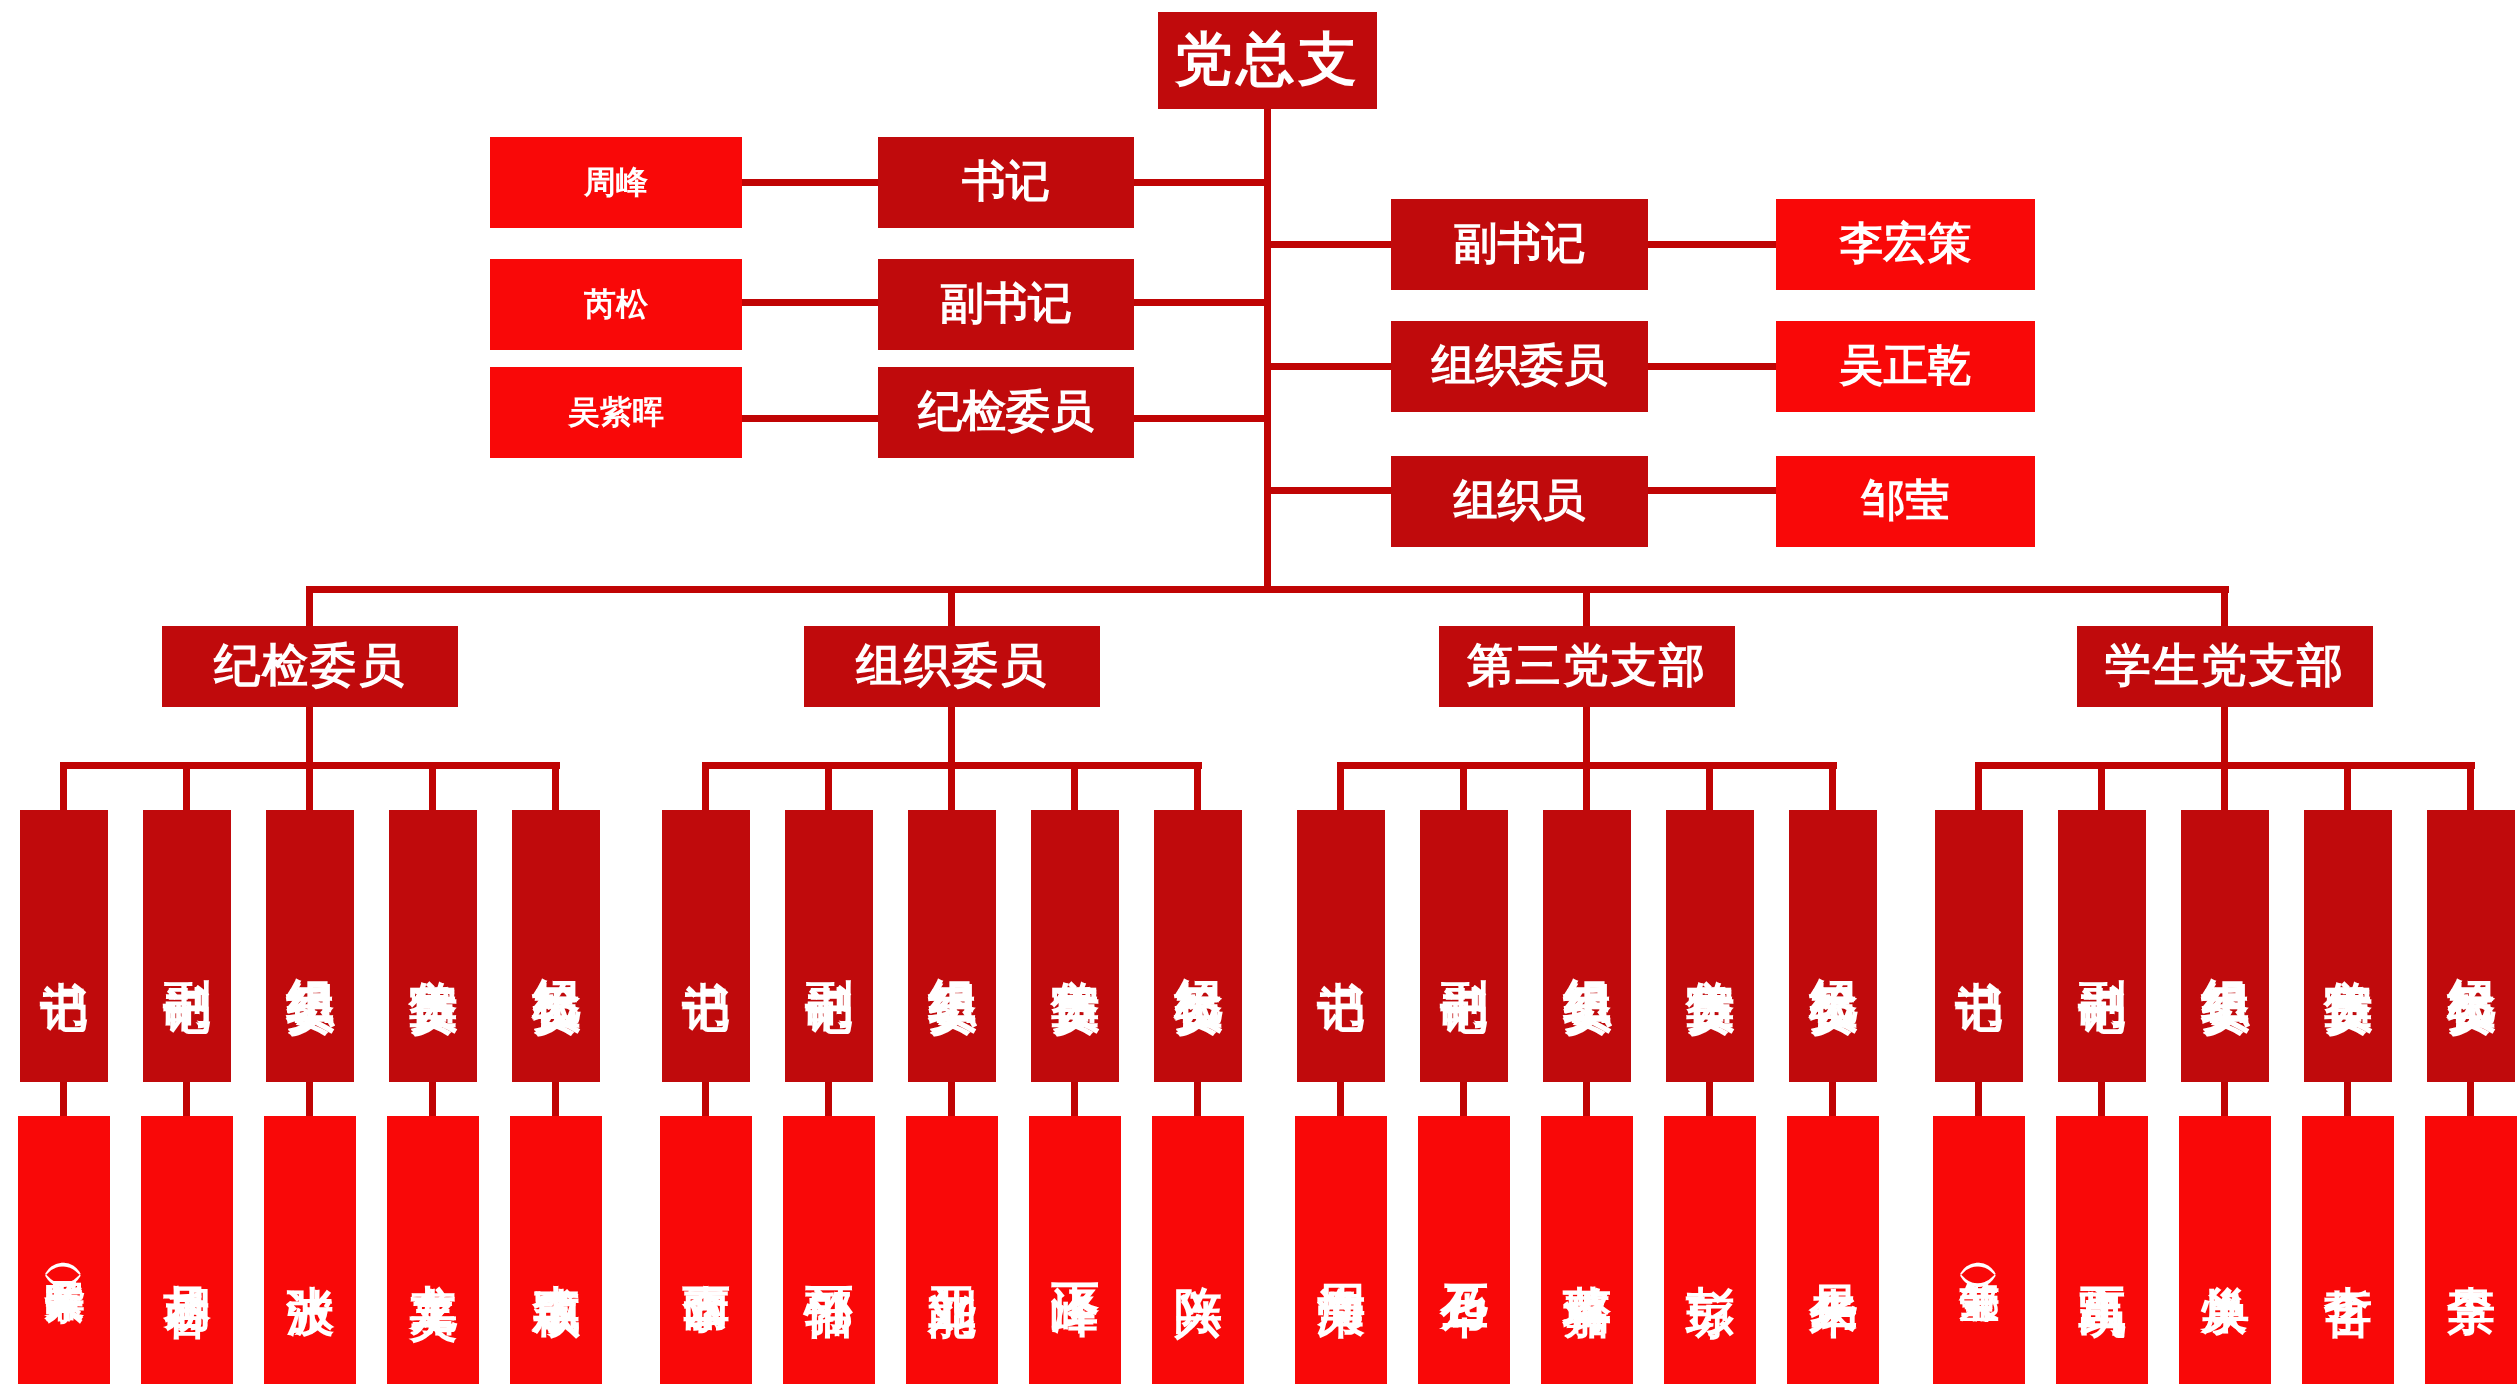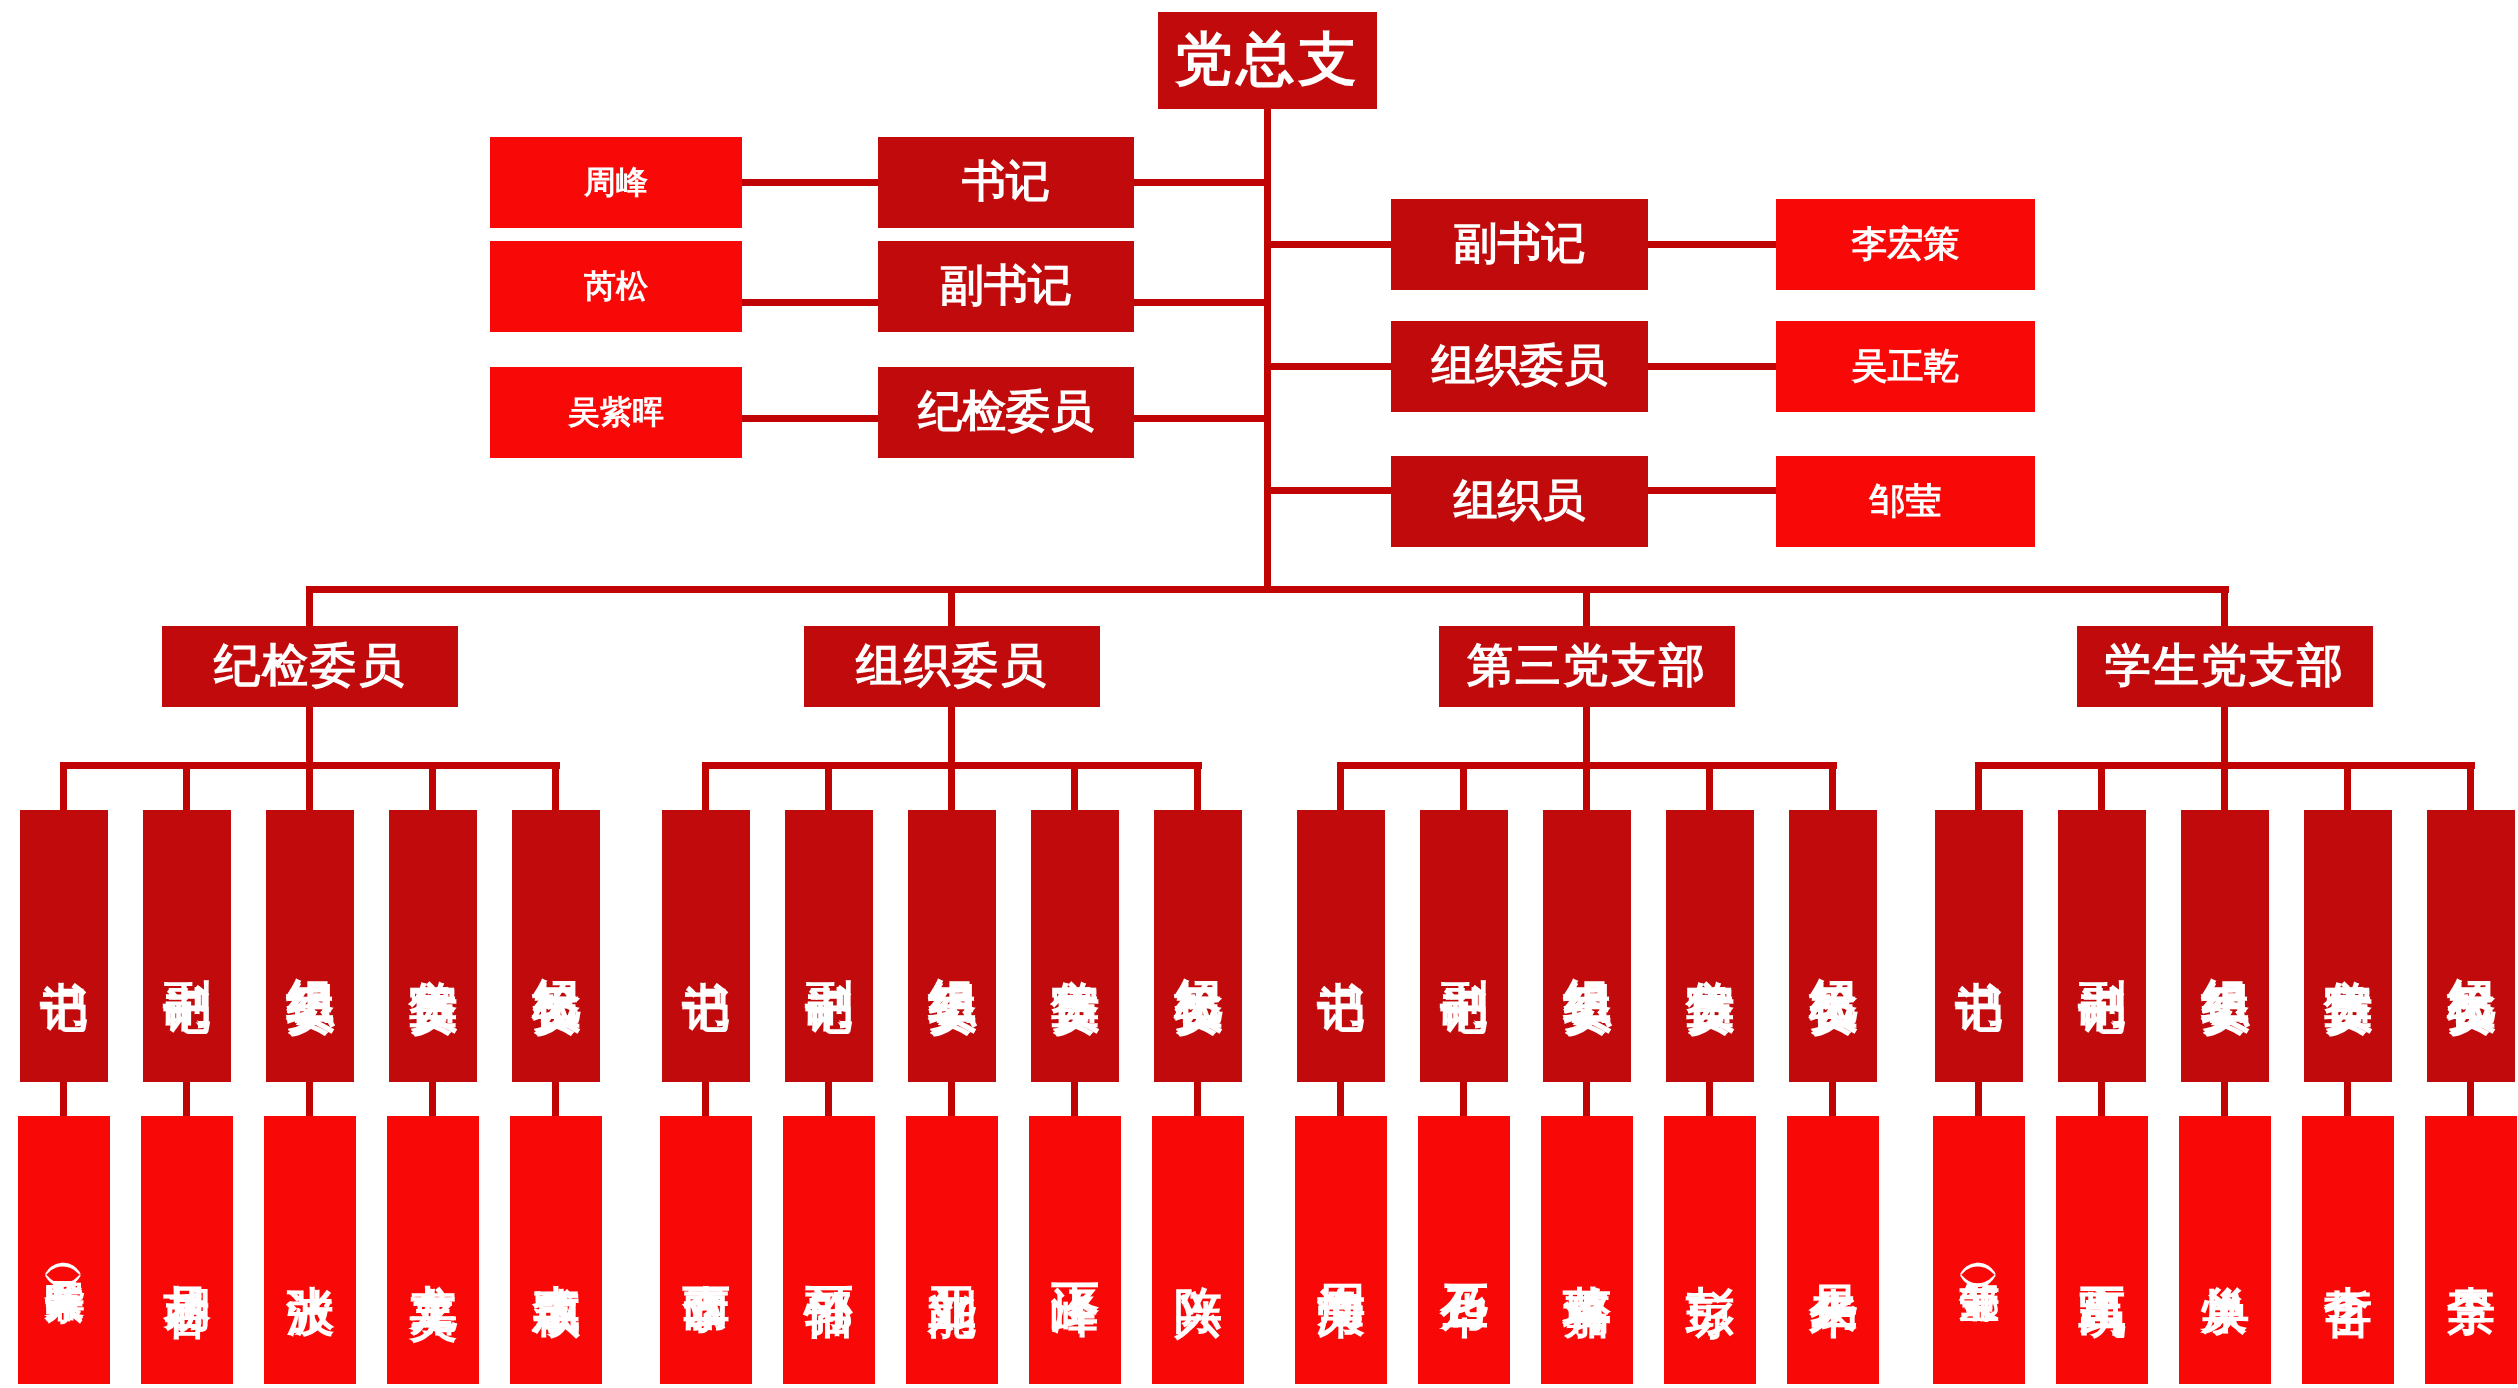--- a/index.html
+++ b/index.html
@@ -10,24 +10,24 @@
   .box{position:absolute;color:#fff;display:flex;align-items:center;justify-content:center;text-align:center;line-height:1.05;}
   .dark{background:#c00a0c;}
   .bright{background:#f90808;}
   .hline{position:absolute;height:7px;background:#c00404;}
   .vline{position:absolute;width:7px;background:#c00404;}
   
   .root{left:1158px;top:12px;width:219px;height:97px;font-size:58px;letter-spacing:4px;}
   
   .lname{left:490px;width:252px;height:91px;font-size:32px;}
   .ltitle{left:878px;width:256px;height:91px;font-size:44px;}
-  .lrow1{top:137px}.lrow2{top:241px}.lrow3{top:367px}
+  .lrow1{top:137px}.lrow2{top:259px}.lrow3{top:367px}
   
   .rtitle{left:1391px;width:257px;height:91px;font-size:44px;}
-  .rname{left:1776px;width:259px;height:91px;font-size:36px;}
+  .rname{left:1776px;width:259px;height:91px;font-size:44px;}
   .rrow1{top:199px}.rrow2{top:321px}.rrow3{top:456px}
   
   .branch{position:absolute;top:0;width:0;height:0;}
   .branch-label{left:-148px;top:626px;width:296px;height:81px;font-size:46px;letter-spacing:2px;}
   .bstub1{left:-4px;top:593px;height:33px;}
   .bstub2{left:-4px;top:707px;height:55px;}
   .rline{left:-250px;top:762px;width:500px;}
   .stubA{top:769px;height:41px;}
   .stubB{top:1082px;height:34px;}
   .s1{left:-250px}.s2{left:-127px}.s3{left:-4px}.s4{left:119px}.s5{left:242px}

